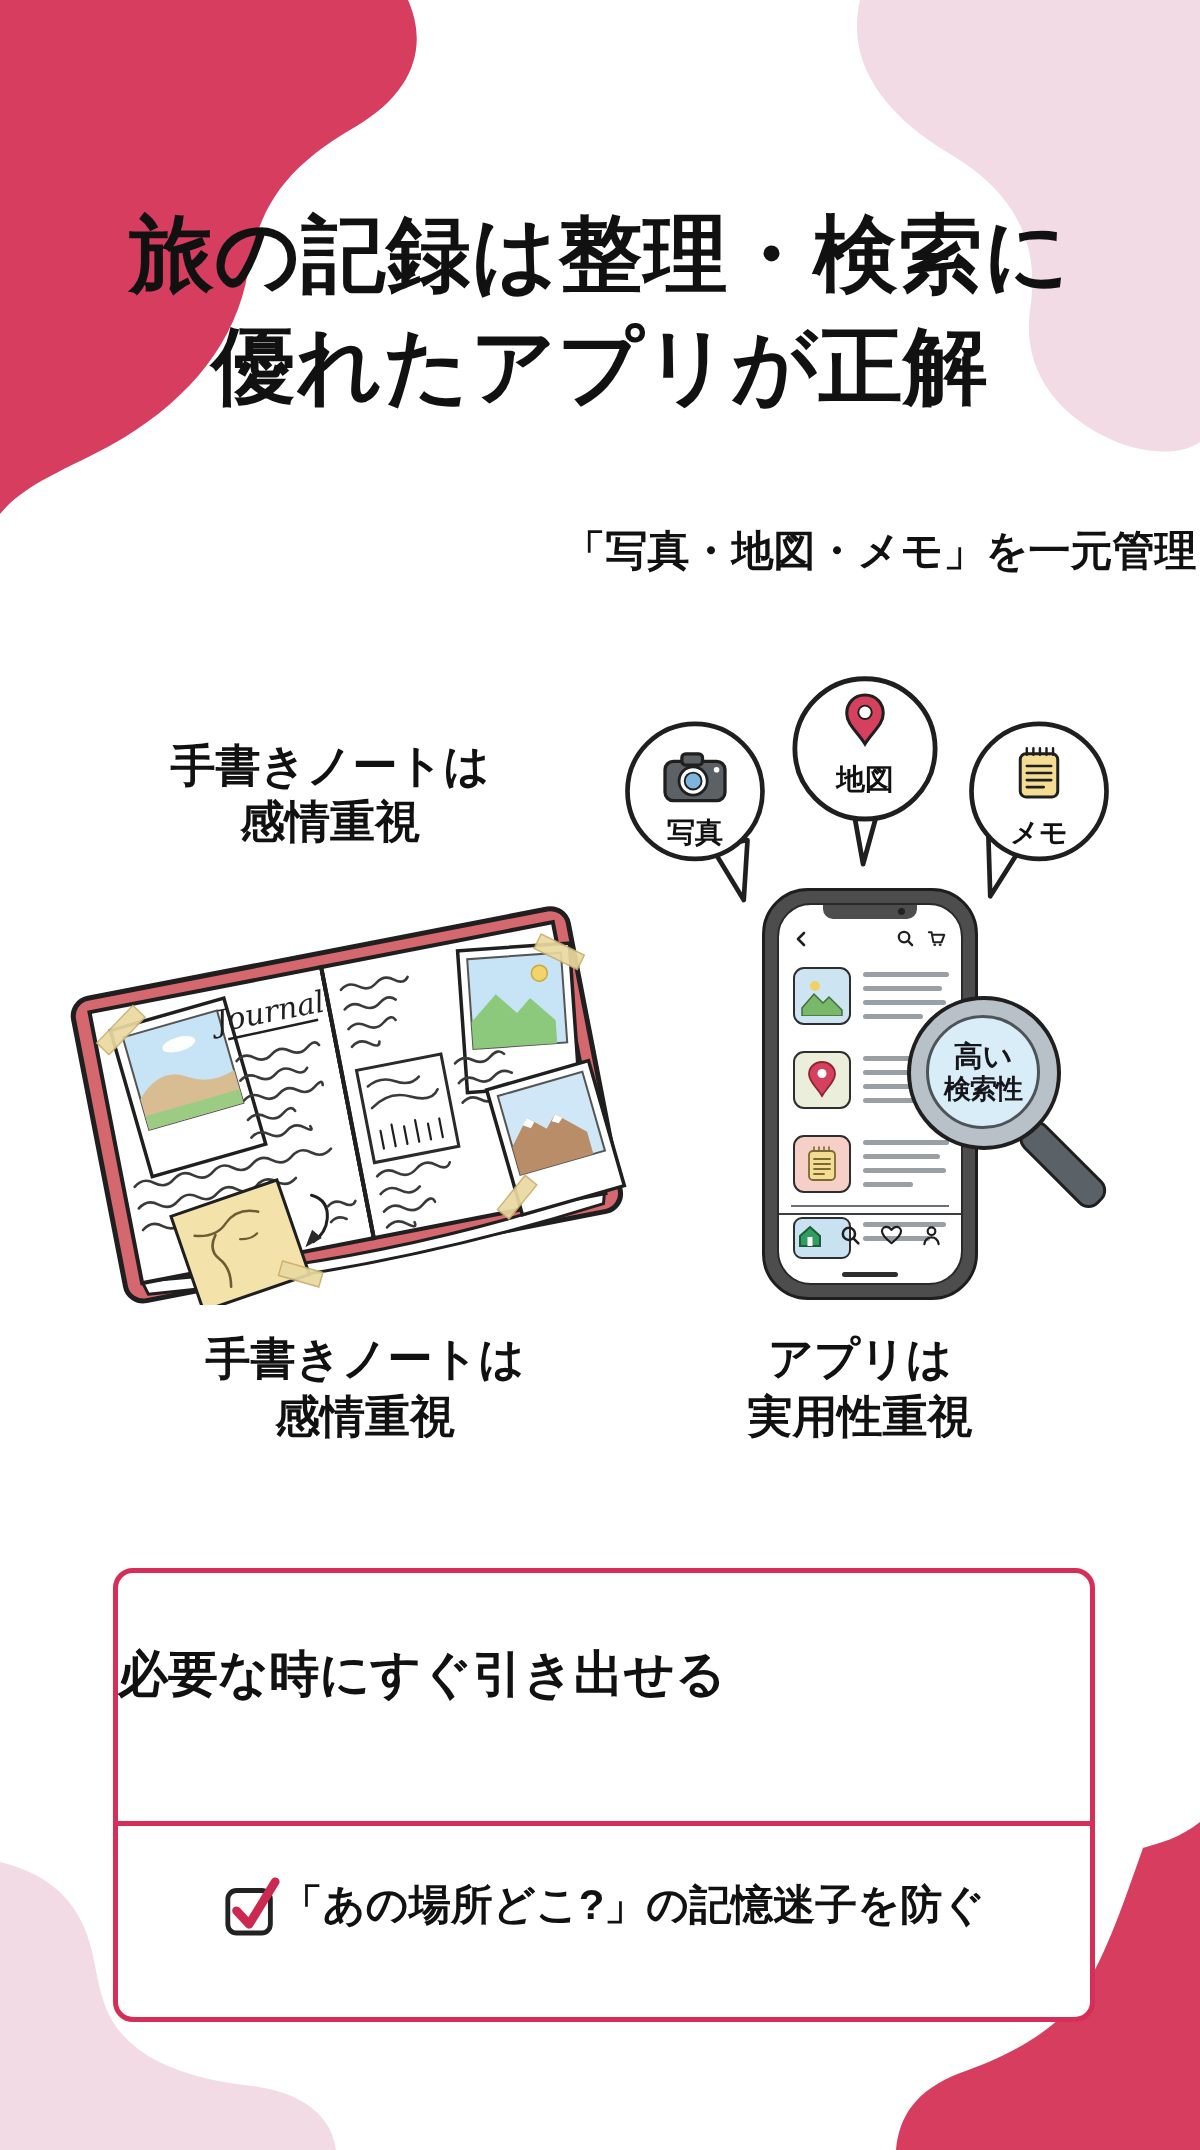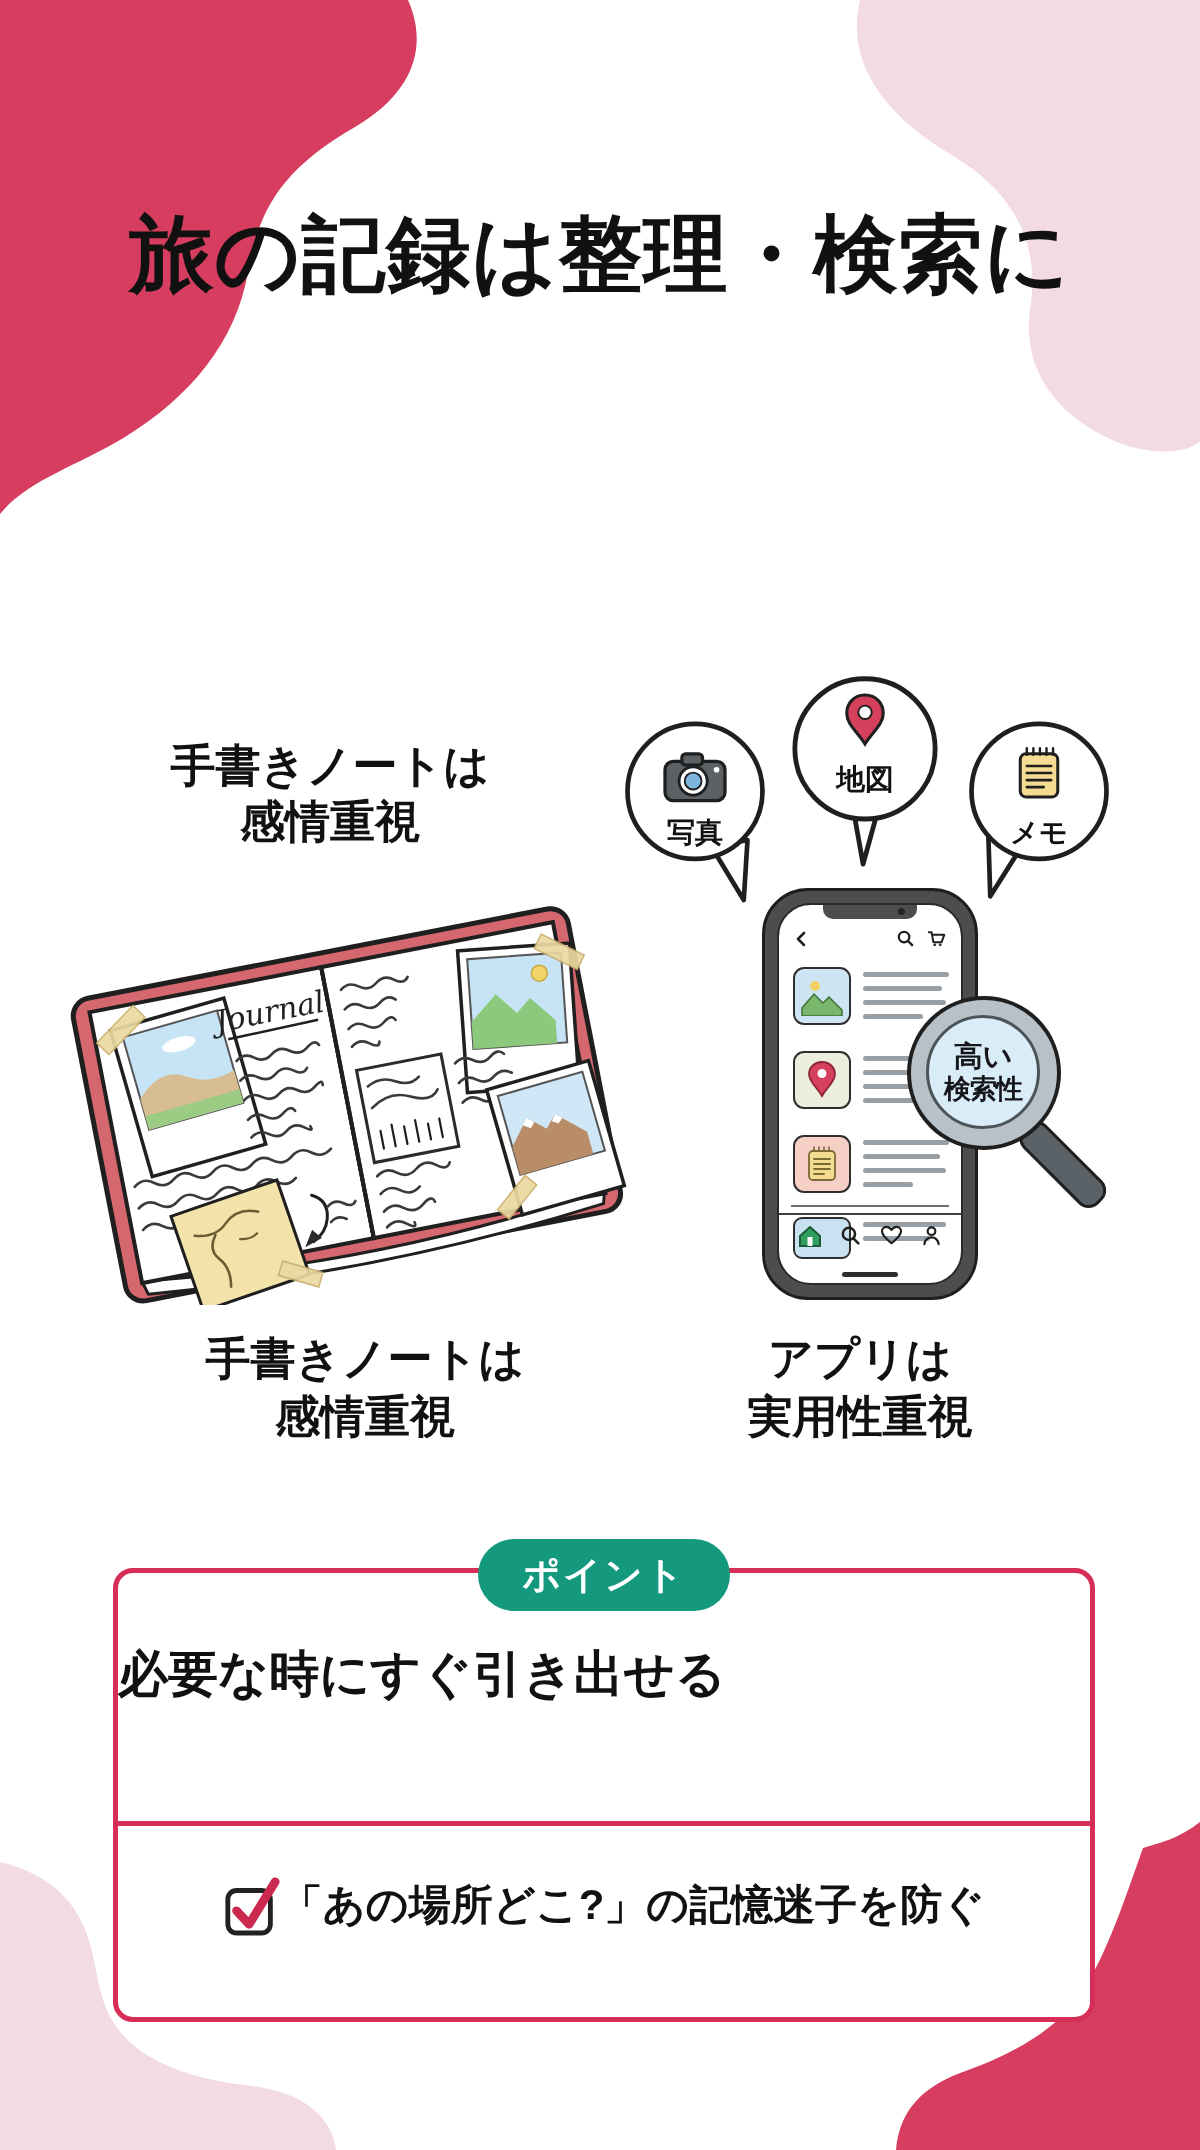--- a/index.html
+++ b/index.html
@@ -67,23 +67,25 @@
 
   <svg id="blobs" class="abs" width="1200" height="2150" viewBox="0 0 1200 2150">
     <path fill="#d63d5f" d="M0 0 L408 0 C428 45 415 92 355 127 C280 170 258 212 248 272 C236 342 190 397 125 437 C75 467 28 480 0 514 Z"></path>
     <path fill="#f3dbe6" d="M1200 0 L860 0 C846 60 880 112 950 154 C1018 194 1040 247 1030 310 C1022 367 1054 414 1112 440 C1144 454 1180 456 1200 442 Z"></path>
     <path fill="#f3dbe6" d="M0 2150 L0 1862 C42 1872 70 1894 84 1927 C100 1964 94 2002 122 2034 C152 2068 202 2080 252 2086 C302 2092 332 2116 336 2150 Z"></path>
     <path fill="#d63d5f" d="M1143 1848 C1125 1898 1108 1952 1082 1992 C1054 2035 1002 2058 960 2073 C916 2090 899 2116 896 2150 L1200 2150 L1200 1822 C1180 1838 1160 1843 1143 1848 Z"></path>
   </svg>
 
   <div class="abs title">
     <div>旅の記録は整理・検索に</div>
+    <div>優れたアプリが正解</div>
   </div>
 
   <div class="abs subtitle">
+    <div>「写真・地図・メモ」を一元管理</div>
   </div>
 
   <div class="abs side-label label-left-top">
     <div>手書きノートは</div>
     <div>感情重視</div>
   </div>
 
   <svg class="abs bubble" style="left:620px;top:716px;" width="150" height="190" viewBox="0 0 160 202">
     <path d="M98 140 L132 196 L136 132 Z" fill="#fff" stroke="#1f1f1f" stroke-width="5" stroke-linejoin="round"></path>
     <circle cx="80" cy="80" r="72" fill="#fff" stroke="#1f1f1f" stroke-width="5"></circle>
@@ -311,21 +313,20 @@
   <div class="abs caption caption-left">
     <div>手書きノートは</div>
     <div>感情重視</div>
   </div>
   <div class="abs caption caption-right">
     <div>アプリは</div>
     <div>実用性重視</div>
   </div>
 
   <div class="abs pointbox">
-    <div class="badge">ポイント</div>
     <div class="point-text">
       <div>必要な時にすぐ引き出せる</div>
     </div>
     <div class="divider"></div>
     <div class="checkrow">
       <svg width="58" height="64" viewBox="0 0 60 66">
         <rect x="5" y="18" width="44" height="44" rx="9" fill="#fff" stroke="#222" stroke-width="5"></rect>
         <path d="M14 39 L27 53 L54 9" fill="none" stroke="#cc2950" stroke-width="9" stroke-linecap="round" stroke-linejoin="round"></path>
       </svg>
       <span class="checktext">「あの場所どこ?」の記憶迷子を防ぐ</span>

